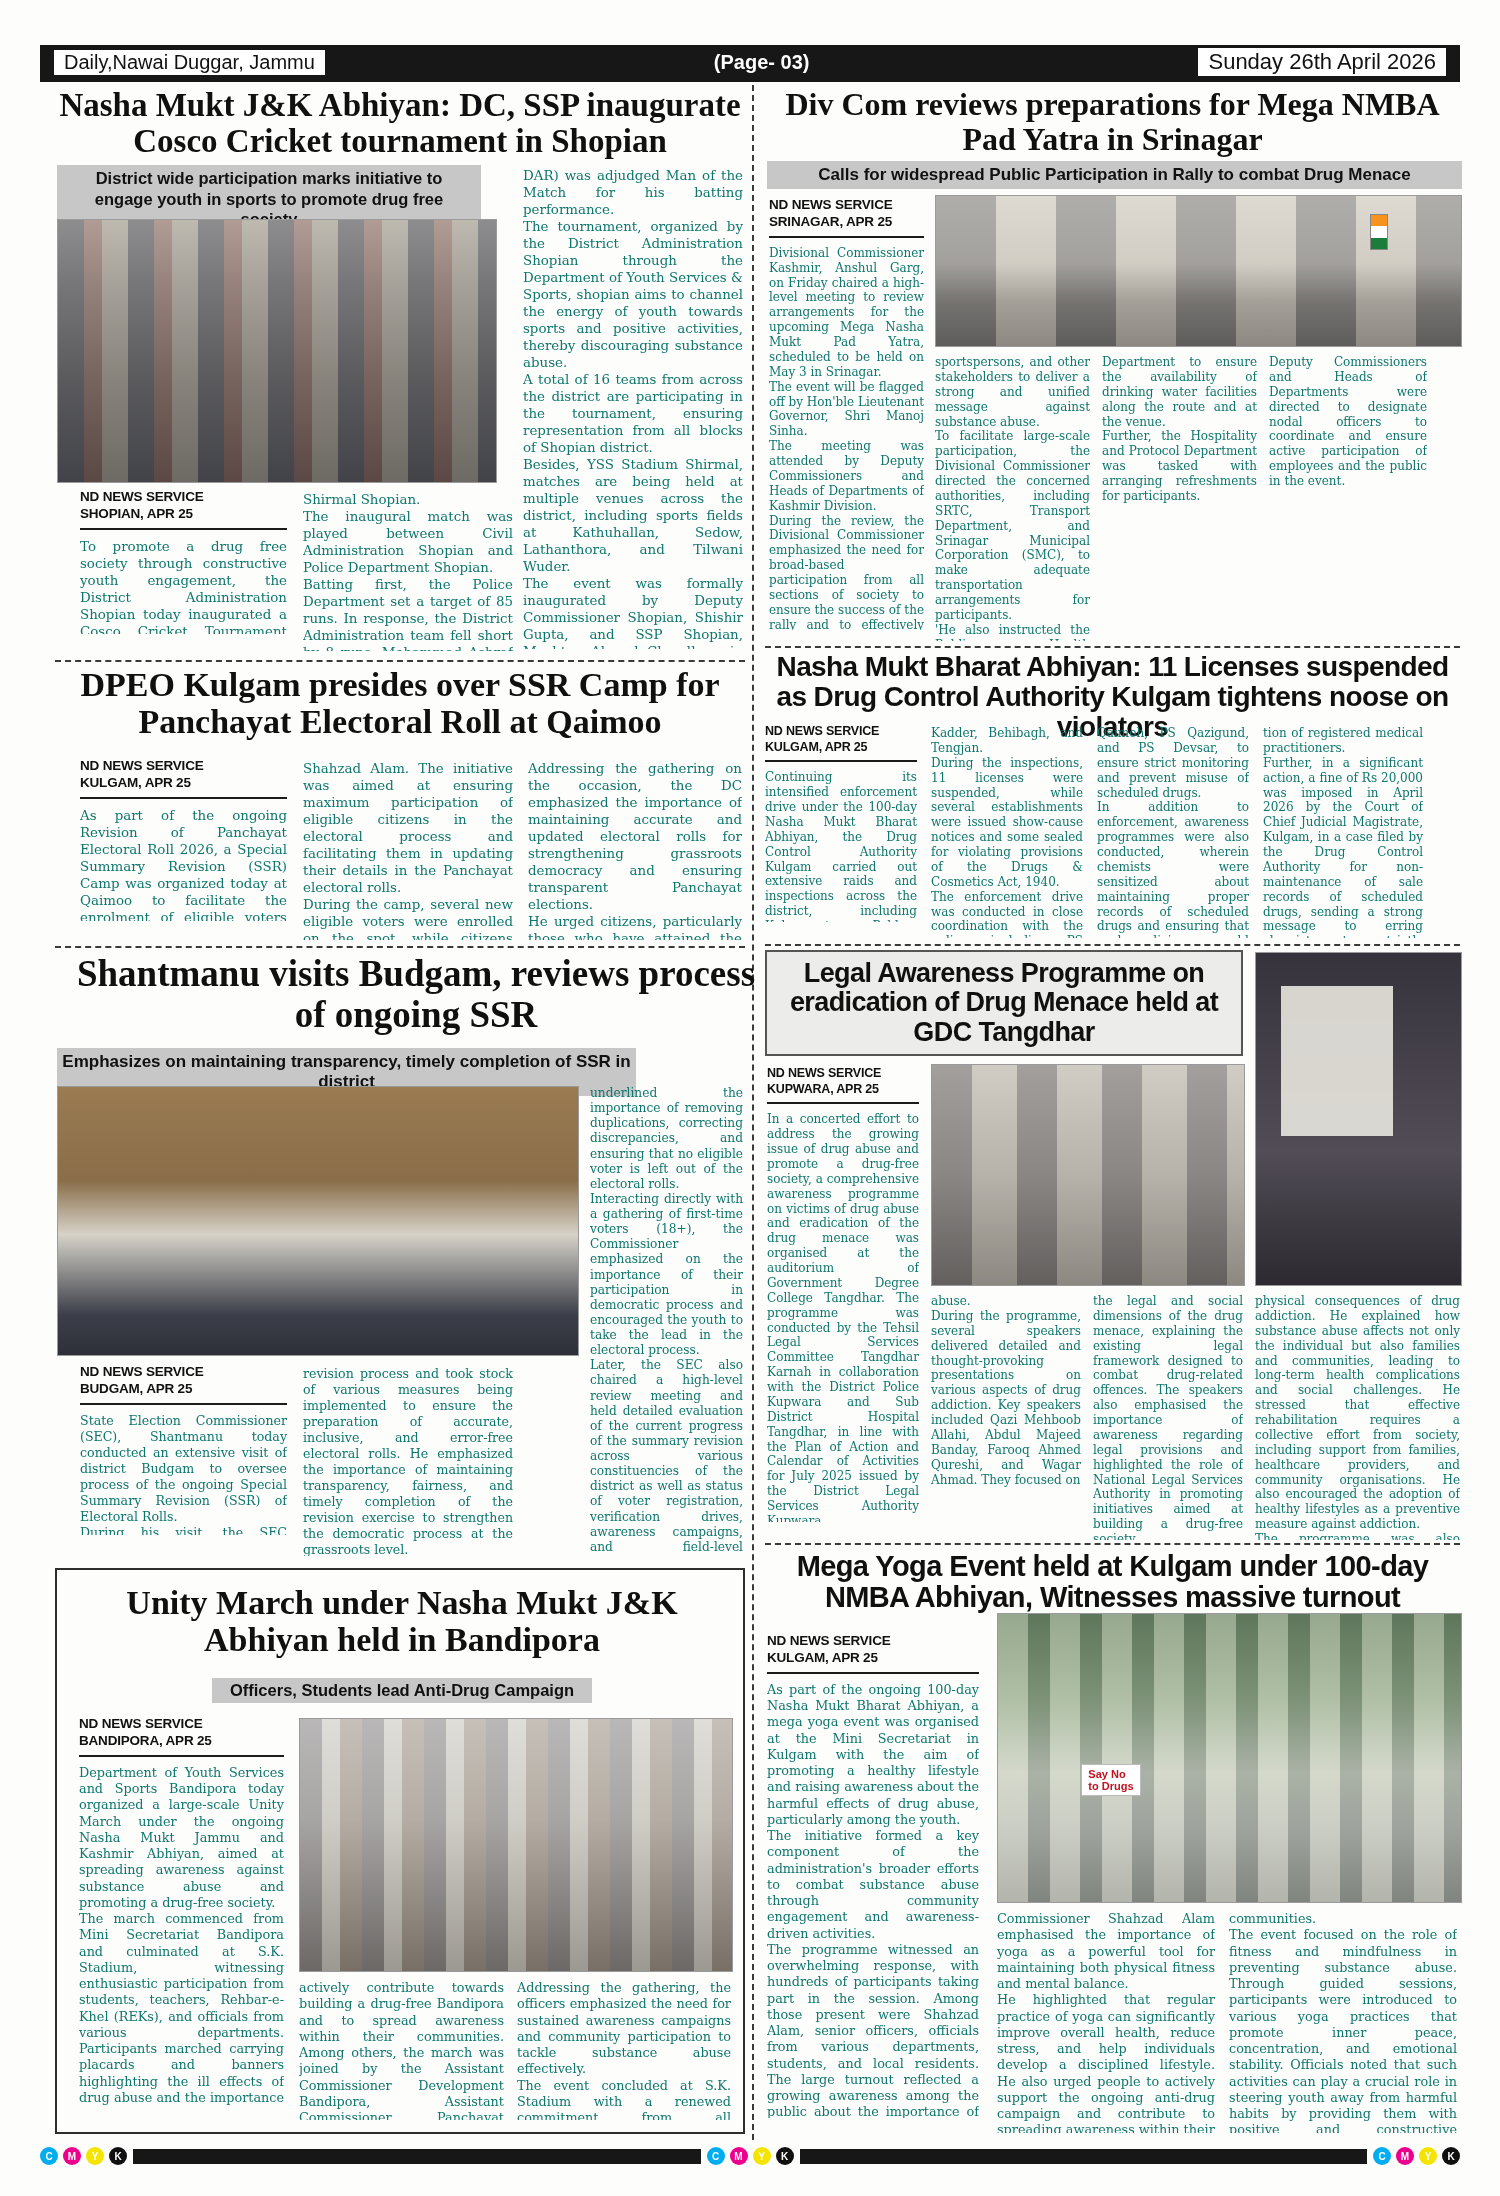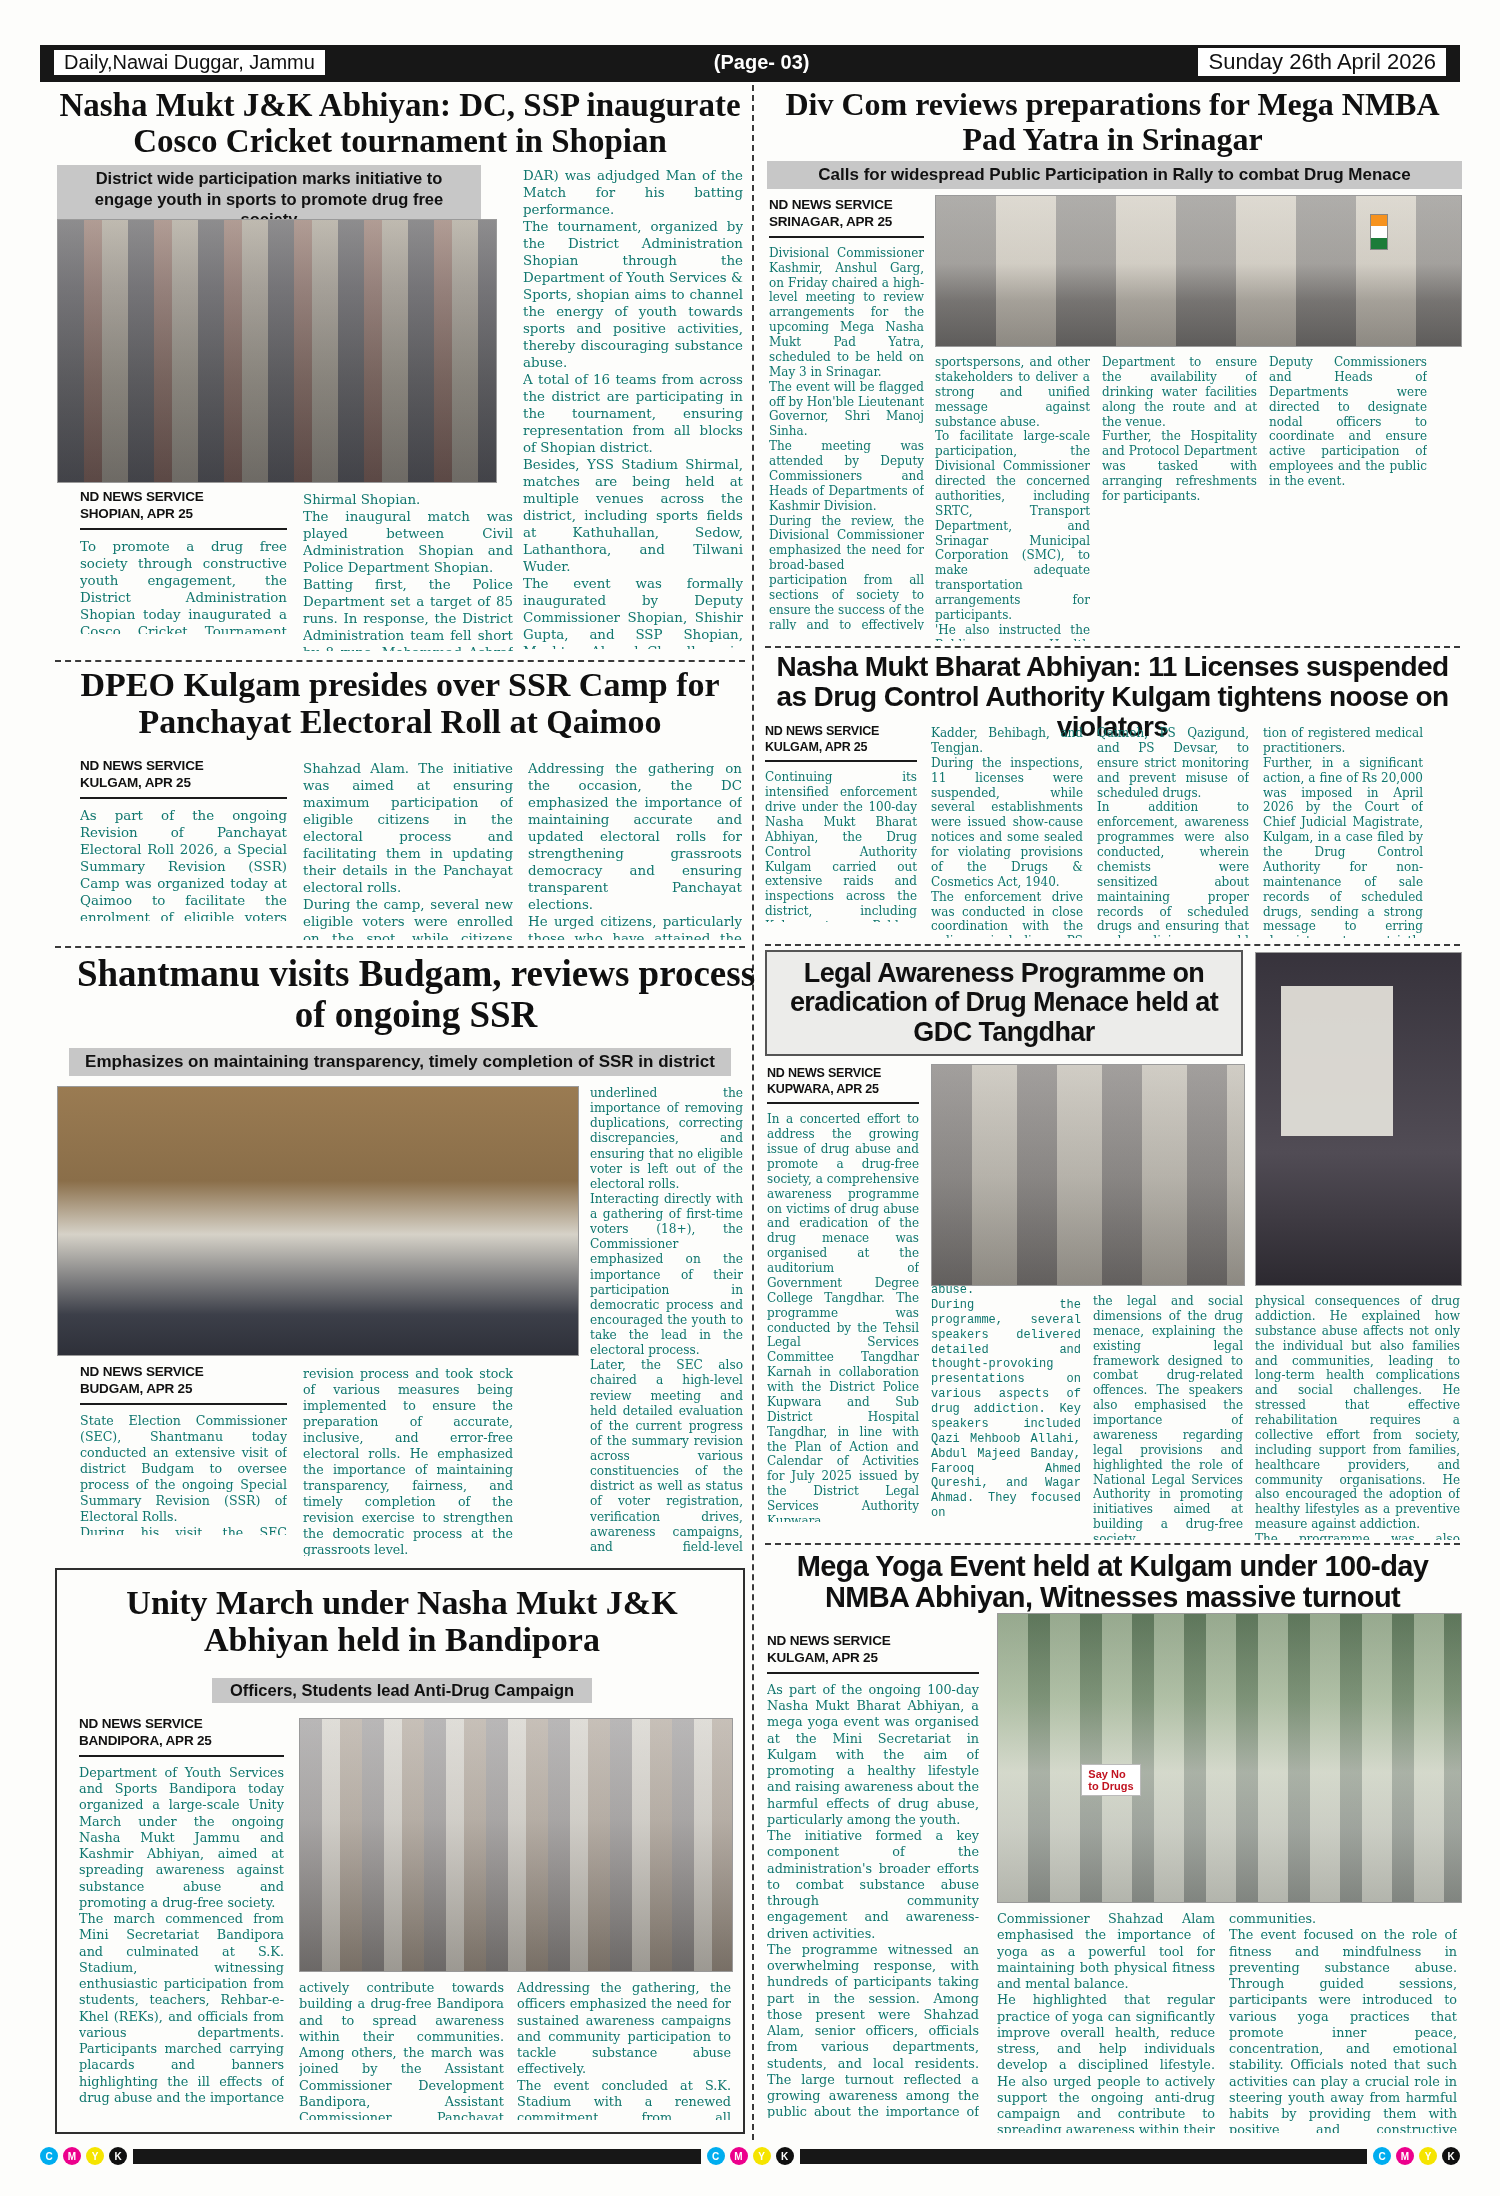--- a/index.html
+++ b/index.html
@@ -151,21 +151,21 @@
 During the inspections, 11 licenses were suspended, while several establishments were issued show-cause notices and some sealed for violating provisions of the Drugs &amp; Cosmetics Act, 1940.
 The enforcement drive was conducted in close coordination with the police, including PS Behibagh, PS Kulgam, PS</div>
     <div class="btxt small abs" style="left:332px;top:74px;width:152px;height:212px;">Qaimoh, PS Qazigund, and PS Devsar, to ensure strict monitoring and prevent misuse of scheduled drugs.
 In addition to enforcement, awareness programmes were also conducted, wherein chemists were sensitized about maintaining proper records of scheduled drugs and ensuring that such medicines are sold strictly on the prescrip-</div>
     <div class="btxt small abs" style="left:498px;top:74px;width:160px;height:212px;">tion of registered medical practitioners.
 Further, in a significant action, a fine of Rs 20,000 was imposed in April 2026 by the Court of Chief Judicial Magistrate, Kulgam, in a case filed by the Drug Control Authority for non-maintenance of sale records of scheduled drugs, sending a strong message to erring chemists to strictly adhere to regulations.</div>
   </section>
 
   <section class="article" style="left:55px;top:952px;width:690px;height:606px;">
     <div class="hl-serif abs" style="left:16px;top:2px;width:100%;font-size:37px;">Shantmanu visits Budgam, reviews process of ongoing SSR</div>
-    <div class="subbar abs" style="left:14px;top:96px;width:662px;font-size:17px;padding:4px 0;">Emphasizes on maintaining transparency, timely completion of SSR in district</div>
+    <div class="subbar abs" style="left:2px;top:96px;width:579px;font-size:17px;padding:4px 0;">Emphasizes on maintaining transparency, timely completion of SSR in district</div>
     <div class="photo p5" style="left:2px;top:134px;width:520px;height:268px;"></div>
     <div class="btxt abs" style="left:535px;top:134px;width:153px;height:470px;font-size:12.2px;line-height:1.24;">underlined the importance of removing duplications, correcting discrepancies, and ensuring that no eligible voter is left out of the electoral rolls.
 Interacting directly with a gathering of first-time voters (18+), the Commissioner emphasized on the importance of their participation in democratic process and encouraged the youth to take the lead in the electoral process.
 Later, the SEC also chaired a high-level review meeting and held detailed evaluation of the current progress of the summary revision across various constituencies of the district as well as status of voter registration, verification drives, awareness campaigns, and field-level coordination.
 Deputy Commissioner Budgam (District Panchayat Officer Budgam) Athar Aamir Khan; Assistant Commissioner Revenue (ACR), Sub-Divisional Magistrates (SDMs), Block Development Officers (BDOs), and all key election-related officers were present in the meeting.
 Shantmanu directed the officers to adopt a proactive approach in door-to-door verification and utilize digital platforms effectively to streamline the registration process, ensuring an error-free and inclusive voter list for the district.</div>
     <div class="abs" style="left:25px;top:412px;width:207px;height:192px;">
       <div class="byline">
         <div>ND NEWS SERVICE</div>
         <div>BUDGAM, APR 25</div>
@@ -185,21 +185,21 @@
     <div class="photo p6b" style="left:490px;top:2px;width:205px;height:332px;" title="speaker-with-projection-screen"></div>
     <div class="abs" style="left:2px;top:116px;width:152px;height:474px;">
       <div class="byline" style="font-size:12.5px;">
         <div>ND NEWS SERVICE</div>
         <div>KUPWARA, APR 25</div>
       </div>
       <div class="btxt small" style="height:410px;">In a concerted effort to address the growing issue of drug abuse and promote a drug-free society, a comprehensive awareness programme on victims of drug abuse and eradication of the drug menace was organised at the auditorium of Government Degree College Tangdhar. The programme was conducted by the Tehsil Legal Services Committee Tangdhar Karnah in collaboration with the District Police Kupwara and Sub District Hospital Tangdhar, in line with the Plan of Action and Calendar of Activities for July 2025 issued by the District Legal Services Authority Kupwara.
 The event was held under the guidance of Mansoor Ahmed Mir and witnessed active participation from a wide range of stakeholders. Among those present were staff members of the Tehsil Legal Services Committee, representatives of the Bar Association Tangdhar, panel lawyers, paralegal volunteers, faculty members of the college, health officials, police officers, and around one hundred students. The diverse participation highlighted a united approach involving legal, medical, academic, and law enforcement institutions in tackling the challenge of drug</div>
     </div>
     <div class="photo p6a" style="left:166px;top:114px;width:312px;height:220px;" title="awareness-programme-audience-at-gdc-tangdhar"></div>
-    <div class="btxt small abs" style="left:166px;top:333px;width:150px;height:246px;font-family:Liberation Mono, monospace;">abuse.
+    <div class="btxt small abs" style="left:166px;top:344px;width:150px;height:246px;">abuse.
 During the programme, several speakers delivered detailed and thought-provoking presentations on various aspects of drug addiction. Key speakers included Qazi Mehboob Allahi, Abdul Majeed Banday, Farooq Ahmed Qureshi, and Wagar Ahmad. They focused on</div>
     <div class="btxt small abs" style="left:328px;top:344px;width:150px;height:246px;">the legal and social dimensions of the drug menace, explaining the existing legal framework designed to combat drug-related offences. The speakers also emphasised the importance of awareness regarding legal provisions and highlighted the role of National Legal Services Authority in promoting initiatives aimed at building a drug-free society.
 Representing the health sector, Dr. Muktayar Ahmad spoke extensively about the psychological and</div>
     <div class="btxt small abs" style="left:490px;top:344px;width:205px;height:246px;">physical consequences of drug addiction. He explained how substance abuse affects not only the individual but also families and communities, leading to long-term health complications and social challenges. He stressed that effective rehabilitation requires a collective effort from society, including support from families, healthcare providers, and community organisations. He also encouraged the adoption of healthy lifestyles as a preventive measure against addiction.
 The programme was also addressed by Mushtaq Ahmad Wani, who highlighted the importance of awareness and education in combating the drug menace. He stressed that educational institutions play a crucial role in shaping the attitudes and behaviour of young individuals.</div>
   </section>
 
   <section class="article boxed" style="left:55px;top:1568px;width:690px;height:566px;box-sizing:border-box;">
     <div class="hl-serif abs" style="left:20px;top:14px;width:650px;font-size:34px;">Unity March under Nasha Mukt J&amp;K Abhiyan held in Bandipora</div>
     <div class="subbar abs" style="left:155px;top:108px;width:380px;font-size:16.5px;padding:3px 0;">Officers, Students lead Anti-Drug Campaign</div>

